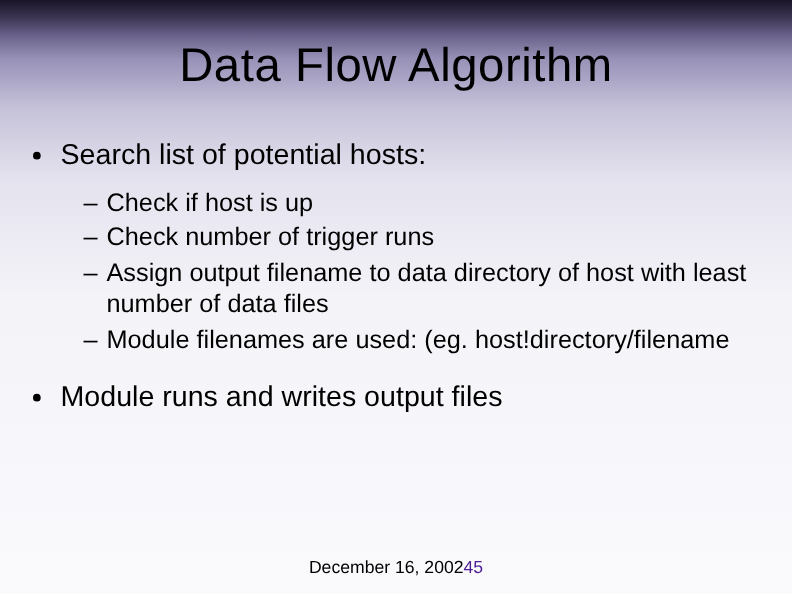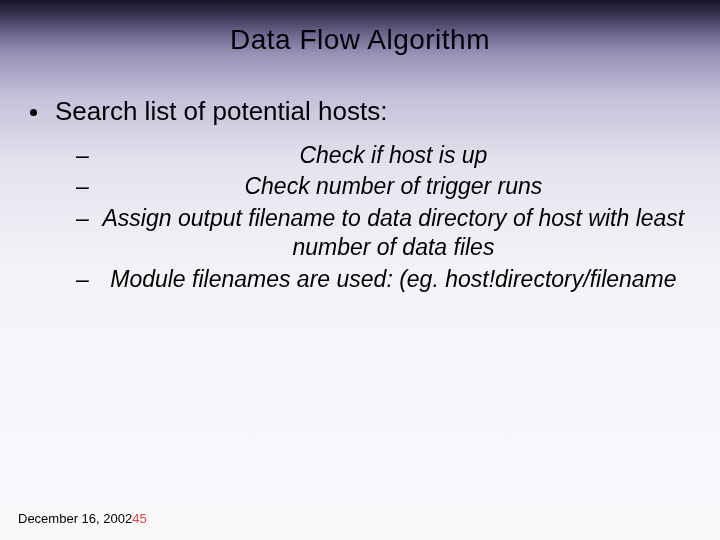--- a/index.html
+++ b/index.html
@@ -13,28 +13,27 @@
       #9892b8 10%,
       #c5c1d9 18%,
       #e4e2ee 30%,
       #f4f3f8 50%,
       #faf9fc 100%);
     position: relative;
     color: #000;
   }
   .title {
     text-align: center;
-    font-size: 28px;
+    font-size: 43px;
     font-weight: 400;
-    padding-top: 24px;
+    padding-top: 36px;
     letter-spacing: 0.5px;
   }
   .content {
     padding: 40px 30px 0 30px;
-    text-align: center;
   }
   .bullet-l1 {
     display: flex;
     align-items: flex-start;
     font-size: 26px;
     margin-bottom: 14px;
   }
   .bullet-l1 .dot {
     width: 7px;
     height: 7px;
@@ -54,42 +53,41 @@
     font-size: 23px;
     line-height: 1.28;
     margin-bottom: 2px;
   }
   .bullet-l2 .dash {
     margin-right: 8px;
     flex-shrink: 0;
   }
   .bullet-l2 .txt {
     flex: 1;
-    font-style: italic;
   }
   .footer {
     position: absolute;
     bottom: 14px;
     left: 0;
     width: 100%;
     display: flex;
     align-items: center;
-    justify-content: flex-start;
+    justify-content: center;
     padding: 0 18px;
-    font-size: 13px;
+    font-size: 16px;
   }
   .footer-left { text-align: left; }
   .footer-center {
     position: absolute;
     left: 50%;
     transform: translateX(-50%);
     font-weight: bold;
   }
   .footer-right {
-    color: #ef4444;
+    color: #4c1d95;
   }
 </style>
 </head>
 <body>
 
 <div class="title">Data Flow Algorithm</div>
 
 <div class="content">
 
   <div class="bullet-l1">
@@ -109,19 +107,23 @@
     <div class="bullet-l2">
       <span class="dash">–</span>
       <span class="txt">Assign output filename to data directory of host with least number of data files</span>
     </div>
     <div class="bullet-l2">
       <span class="dash">–</span>
       <span class="txt">Module filenames are used: (eg. host!directory/filename</span>
     </div>
   </div>
 
+  <div class="bullet-l1">
+    <span class="dot"></span>
+    <span>Module runs and writes output files</span>
+  </div>
 
 </div>
 
 <div class="footer">
   <span class="footer-left">December 16, 2002</span>
   <span class="footer-right">45</span>
 </div>
 
 </body></html>

